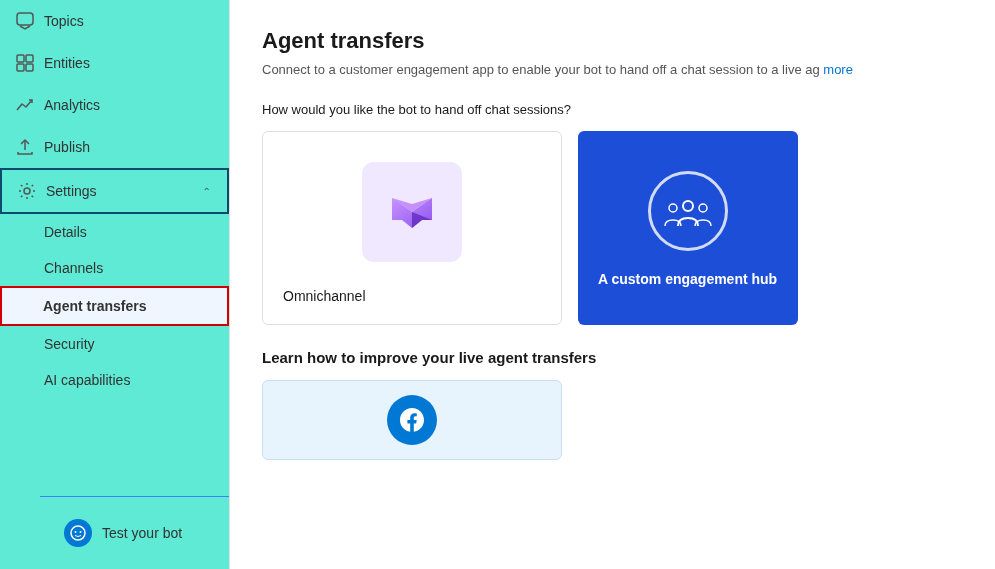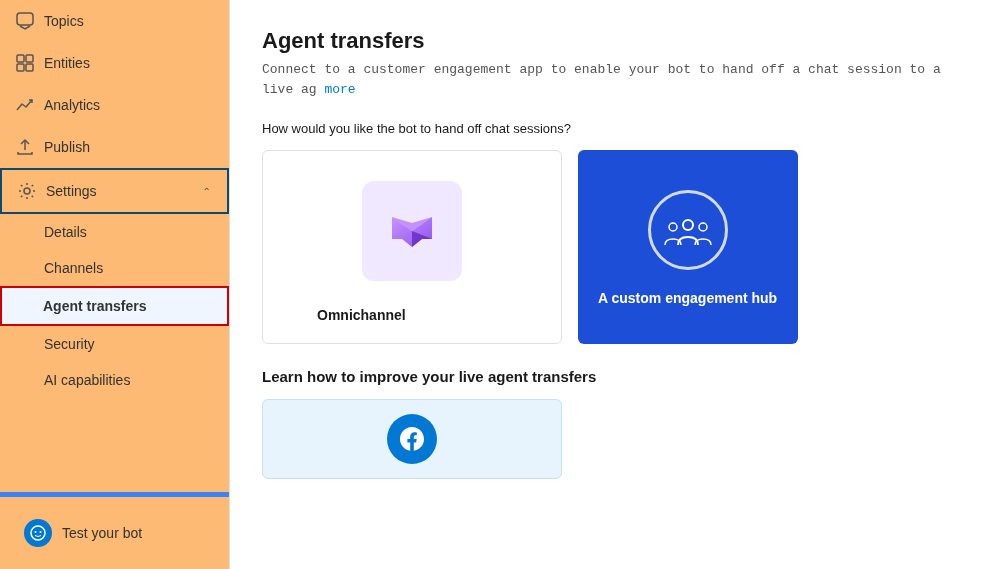--- a/index.html
+++ b/index.html
@@ -3,21 +3,21 @@
   <meta charset="utf-8">
   <style>
     * { margin: 0; padding: 0; box-sizing: border-box; }
     body { font-family: 'Segoe UI', sans-serif; font-size: 14px; color: #333; display: flex; width: 995px; height: 569px; overflow: hidden; background: #fff; }
 
     
     .sidebar {
       width: 230px;
       min-width: 230px;
       height: 100%;
-      background: #fdba74;
+      background: #5eead4;
       border-right: 1px solid #e0e0e0;
       display: flex;
       flex-direction: column;
       overflow: hidden;
       position: relative;
     }
 
     .sidebar-scroll {
       flex: 1;
       overflow-y: auto;
@@ -77,22 +77,23 @@
       border: 2px solid #d00000;
     }
 
     
     .settings-group-header {
       border: 2px solid #0c4a6e;
     }
 
     
     .sidebar-bottom {
-      border-top: 5px solid #3b82f6;
+      border-top: 1px solid #3b82f6;
       padding: 8px;
+      margin-left: 40px;
     }
 
     .test-bot-item {
       display: flex;
       align-items: center;
       padding: 14px 16px;
       cursor: pointer;
       gap: 10px;
       color: #333;
     }
@@ -124,21 +125,20 @@
       font-weight: 600;
       color: #1a1a1a;
       margin-bottom: 6px;
     }
 
     .page-subtitle {
       font-size: 13px;
       color: #555;
       margin-bottom: 4px;
       line-height: 1.5;
-      font-family: Liberation Mono, monospace;
     }
 
     .page-subtitle a {
       color: #0078d4;
       text-decoration: none;
     }
 
     .section-question {
       font-size: 13px;
       font-weight: 400;
@@ -213,23 +213,22 @@
       border: 3px solid rgba(255,255,255,0.8);
       border-radius: 50%;
       display: flex;
       align-items: center;
       justify-content: center;
       position: relative;
     }
 
     .card-label {
       font-size: 14px;
-      font-weight: 700;
+      font-weight: 400;
       color: #1a1a1a;
-      margin-left: 34px;
     }
 
     .card-label-white {
       font-size: 14px;
       font-weight: 700;
       color: #fff;
     }
 
     
     .learn-section-title {

